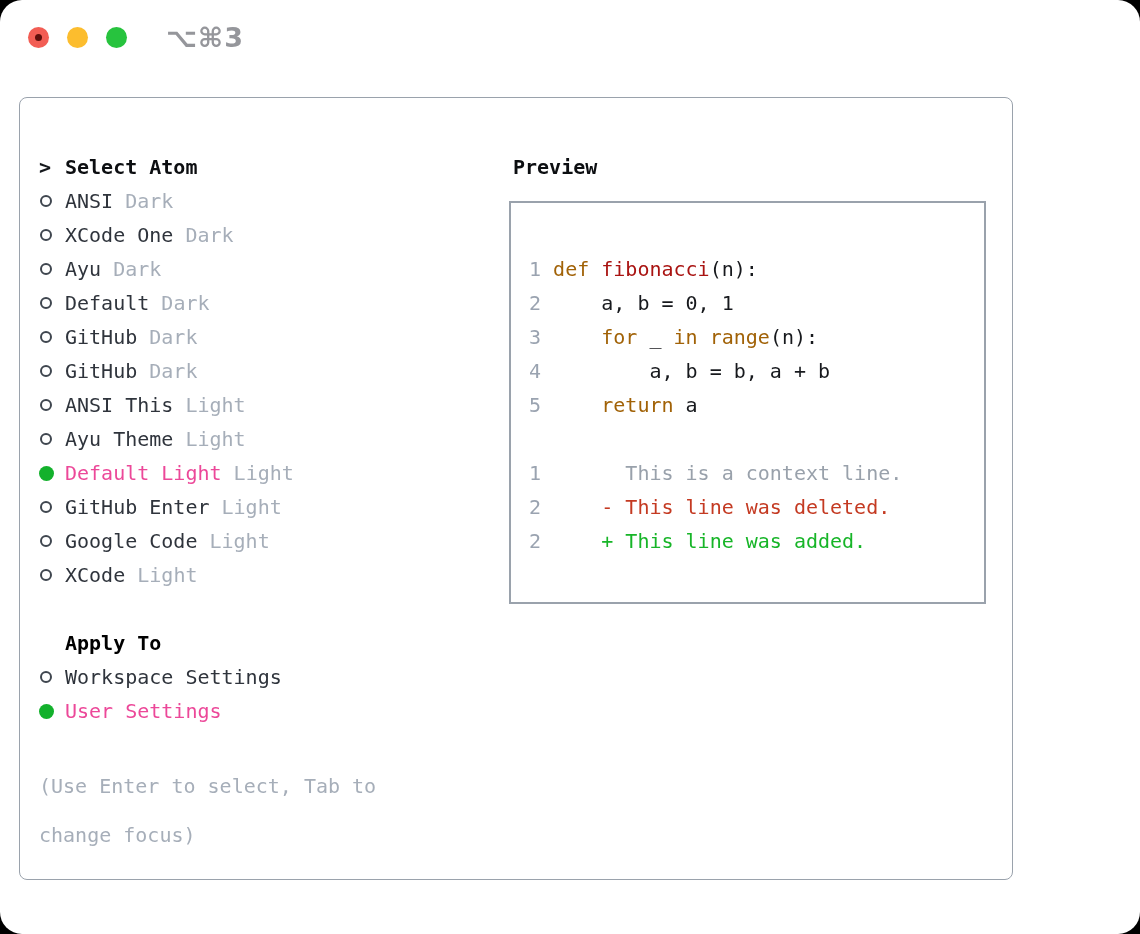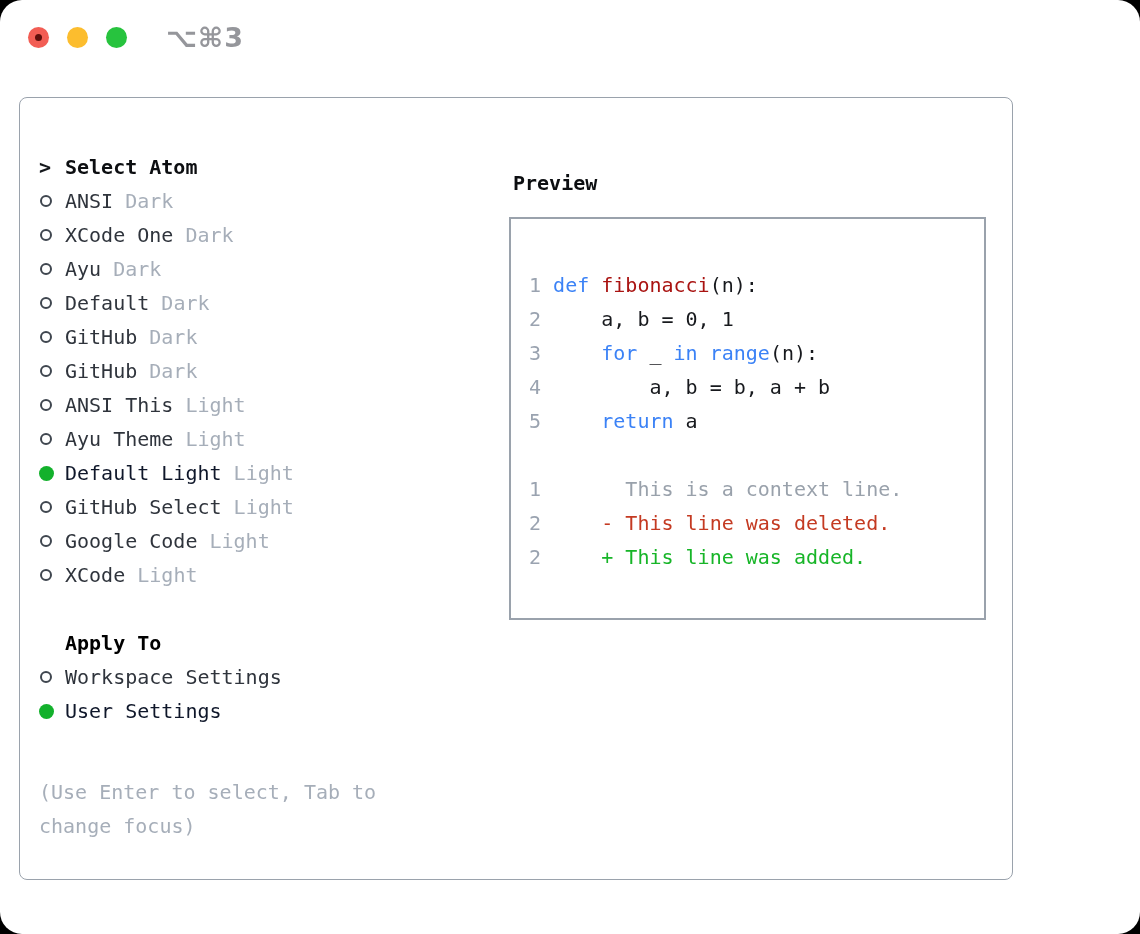--- a/index.html
+++ b/index.html
@@ -46,47 +46,47 @@
   .ring{
     width:12px;height:12px;border-radius:50%;
     border:2px solid #3f464f;box-sizing:border-box;margin-left:1px;
   }
   .dot{
     width:15px;height:15px;border-radius:50%;
     background:#13b12c;margin-left:0px;
   }
   .title-text{font-weight:bold;color:#0c0e11;}
   .item-name{color:#2f343c;}
-  .item-name.selected{color:#0f172a;text-align:center;}
+  .item-name.selected{color:#ec4899;text-align:center;}
   .item-tag{color:#a6aeb9;}
   .spacer{height:34px;}
   .apply-title{color:#000000;font-weight:700;}
   .hint{
     color:#a6aeb9;white-space:normal;width:420px;
-    font-size:20px;line-height:34px;margin-top:13px;
+    font-size:20px;line-height:49px;margin-top:0;
   }
   
-  .right-col{position:absolute;left:481px;top:68px;}
+  .right-col{position:absolute;left:481px;top:52px;}
   .preview-title{
     font-size:20px;line-height:34px;font-weight:bold;color:#0c0e11;
     margin-left:12px;
   }
   .preview-box{
     margin-left:8px;margin-top:17px;
     width:477px;height:403px;box-sizing:border-box;
     border:2px solid #9aa2ac;background:#fff;
     overflow:hidden;
   }
   .code{
     padding:49px 0 0 18px;
     font-size:20px;line-height:34px;white-space:pre;
   }
   .code-line{height:34px;}
   .ln{color:#9aa3b0;}
-  .kw{color:#3b82f6;}
+  .kw{color:#a16207;}
   .fn{color:#a91311;}
   .plain{color:#17191d;}
   .ctx{color:#99a1ab;}
   .del{color:#c43a22;}
   .add{color:#17b528;}
 </style>
 </head>
 <body>
 
 <div class="window">
@@ -109,21 +109,21 @@
       <div id="theme-list">
           <div class="row"><span class="gutter"><span class="ring"></span></span><span class="item-name">ANSI</span><span class="item-tag"> Dark</span></div>
           <div class="row"><span class="gutter"><span class="ring"></span></span><span class="item-name">XCode One</span><span class="item-tag"> Dark</span></div>
           <div class="row"><span class="gutter"><span class="ring"></span></span><span class="item-name">Ayu</span><span class="item-tag"> Dark</span></div>
           <div class="row"><span class="gutter"><span class="ring"></span></span><span class="item-name">Default</span><span class="item-tag"> Dark</span></div>
           <div class="row"><span class="gutter"><span class="ring"></span></span><span class="item-name">GitHub</span><span class="item-tag"> Dark</span></div>
           <div class="row"><span class="gutter"><span class="ring"></span></span><span class="item-name">GitHub</span><span class="item-tag"> Dark</span></div>
           <div class="row"><span class="gutter"><span class="ring"></span></span><span class="item-name">ANSI This</span><span class="item-tag"> Light</span></div>
           <div class="row"><span class="gutter"><span class="ring"></span></span><span class="item-name">Ayu Theme</span><span class="item-tag"> Light</span></div>
           <div class="row"><span class="gutter"><span class="dot"></span></span><span class="item-name selected">Default Light</span><span class="item-tag"> Light</span></div>
-          <div class="row"><span class="gutter"><span class="ring"></span></span><span class="item-name">GitHub Select</span><span class="item-tag"> Light</span></div>
+          <div class="row"><span class="gutter"><span class="ring"></span></span><span class="item-name">GitHub Enter</span><span class="item-tag"> Light</span></div>
           <div class="row"><span class="gutter"><span class="ring"></span></span><span class="item-name">Google Code</span><span class="item-tag"> Light</span></div>
           <div class="row"><span class="gutter"><span class="ring"></span></span><span class="item-name">XCode</span><span class="item-tag"> Light</span></div>
         </div>
 
       <div class="spacer"></div>
 
       <div class="row">
         <span class="gutter"></span>
         <span class="apply-title">Apply To</span>
       </div>

